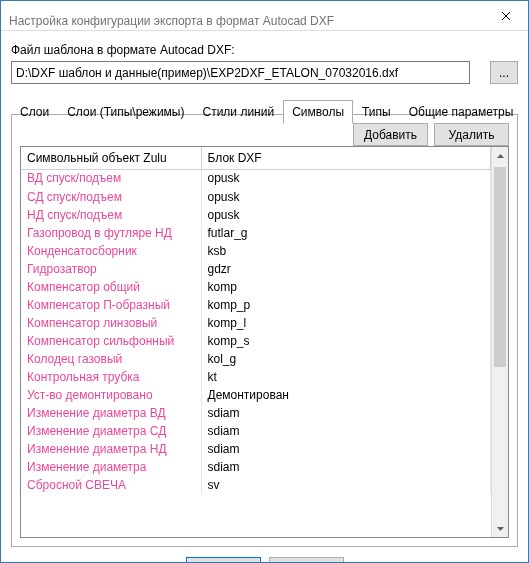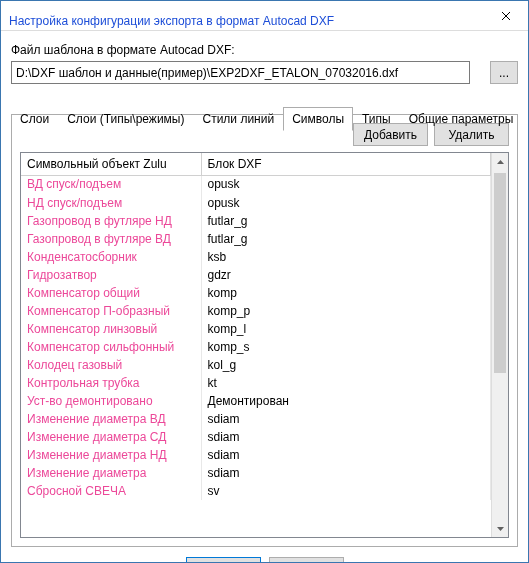--- a/index.html
+++ b/index.html
@@ -14,21 +14,21 @@
     border: 1px solid #3a76b0;
   }
   .titlebar {
     height: 30px;
     background: #fff;
     display: flex;
     align-items: center;
     padding-left: 8px;
     border-bottom: 1px solid #ddd;
   }
-  .titlebar .title { flex: 1; color: #1d4ed8; margin-top: 11px; }
+  .titlebar .title { flex: 1; color: #737373; margin-top: 11px; }
   .titlebar .close {
     width: 45px;
     height: 30px;
     display: flex;
     align-items: center;
     justify-content: center;
     font-size: 14px;
   }
   .content { padding: 8px 10px 0 10px; }
   .label { margin: 4px 0 4px 0; }
@@ -51,42 +51,41 @@
   }
   .tabs {
     display: flex;
     border-bottom: 1px solid #acacac;
     margin-top: 6px;
   }
   .tab {
     padding: 4px 8px;
     border: 1px solid transparent;
     position: relative;
-    top: 17px;
+    top: 10px;
     cursor: pointer;
     white-space: nowrap;
   }
   .tab.active {
     border: 1px solid #acacac;
     border-bottom: 1px solid #fff;
     background: #fff;
   }
   .tabbody {
     border: 1px solid #acacac;
     border-top: none;
     padding: 8px;
     height: 432px;
     display: flex;
     flex-direction: column;
   }
   .btnrow {
     display: flex;
     justify-content: flex-end;
     gap: 6px;
-    margin-bottom: 6px;
   }
   .btn {
     min-width: 75px;
     height: 23px;
     border: 1px solid #adadad;
     background: #e1e1e1;
     font-family: inherit;
     font-size: 12px;
     cursor: pointer;
   }
@@ -208,29 +207,29 @@
               <th>Символьный объект Zulu</th>
               <th>Блок DXF</th>
             </tr>
           </thead>
           <tbody id="tbody">
               <tr style="height: 8px; overflow: hidden;">
                 <td class="red" style="padding-top: 0px;">ВД спуск/подъем</td>
                 <td style="padding-top: 0px;">opusk</td>
               </tr>
               <tr>
+                <td class="red">СД спуск/подъем</td>
+                <td>opusk</td>
+              </tr>
+              <tr>
                 <td class="red">НД спуск/подъем</td>
                 <td>opusk</td>
               </tr>
               <tr>
                 <td class="red">Газопровод в футляре НД</td>
-                <td>futlar_g</td>
-              </tr>
-              <tr>
-                <td class="red">Газопровод в футляре ВД</td>
                 <td>futlar_g</td>
               </tr>
               <tr>
                 <td class="red">Конденсатосборник</td>
                 <td>ksb</td>
               </tr>
               <tr>
                 <td class="red">Гидрозатвор</td>
                 <td>gdzr</td>
               </tr>

